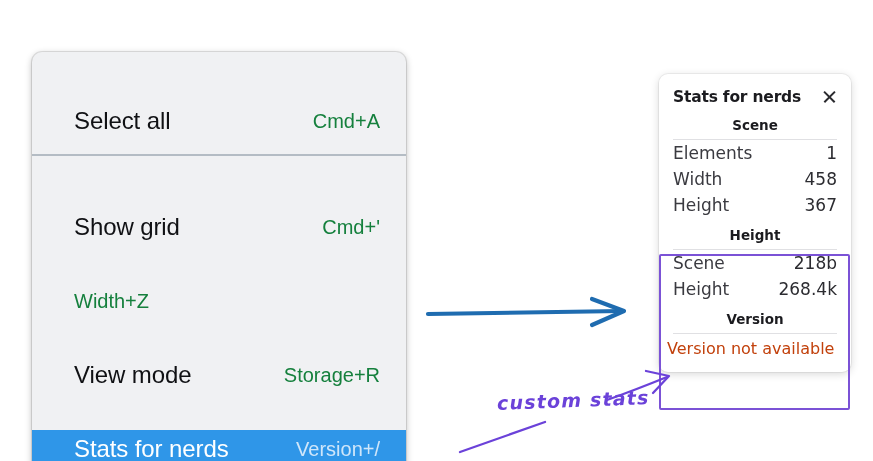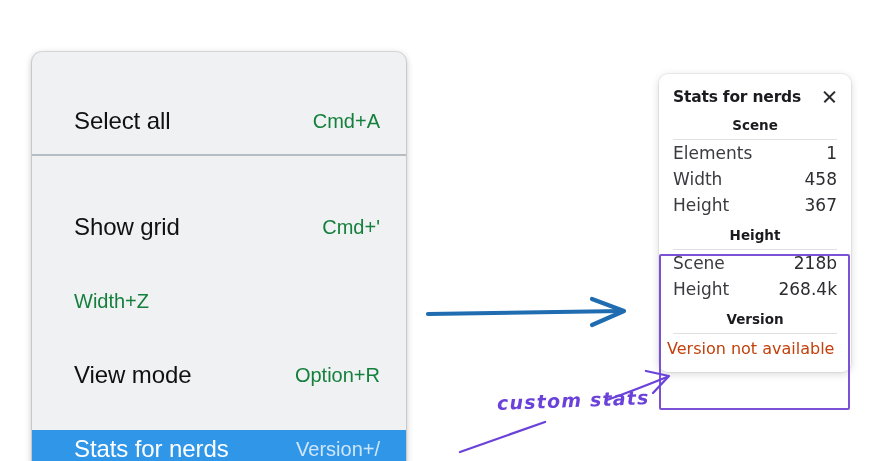--- a/index.html
+++ b/index.html
@@ -192,21 +192,21 @@
     <div class="menu-group group-bottom">
       <div class="menu-item">
         <span class="mi-label">Show grid</span>
         <span class="mi-shortcut">Cmd+'</span>
       </div>
       <div class="menu-item">
         <span class="mi-shortcut">Width+Z</span>
       </div>
       <div class="menu-item">
         <span class="mi-label">View mode</span>
-        <span class="mi-shortcut">Option+R</span>
+        <span class="mi-shortcut">Storage+R</span>
       </div>
       <div class="menu-item selected">
         <span class="mi-label">Stats for nerds</span>
         <span class="mi-shortcut">Version+/</span>
       </div>
     </div>
 
   </div>
 
   <div id="stats-panel">

